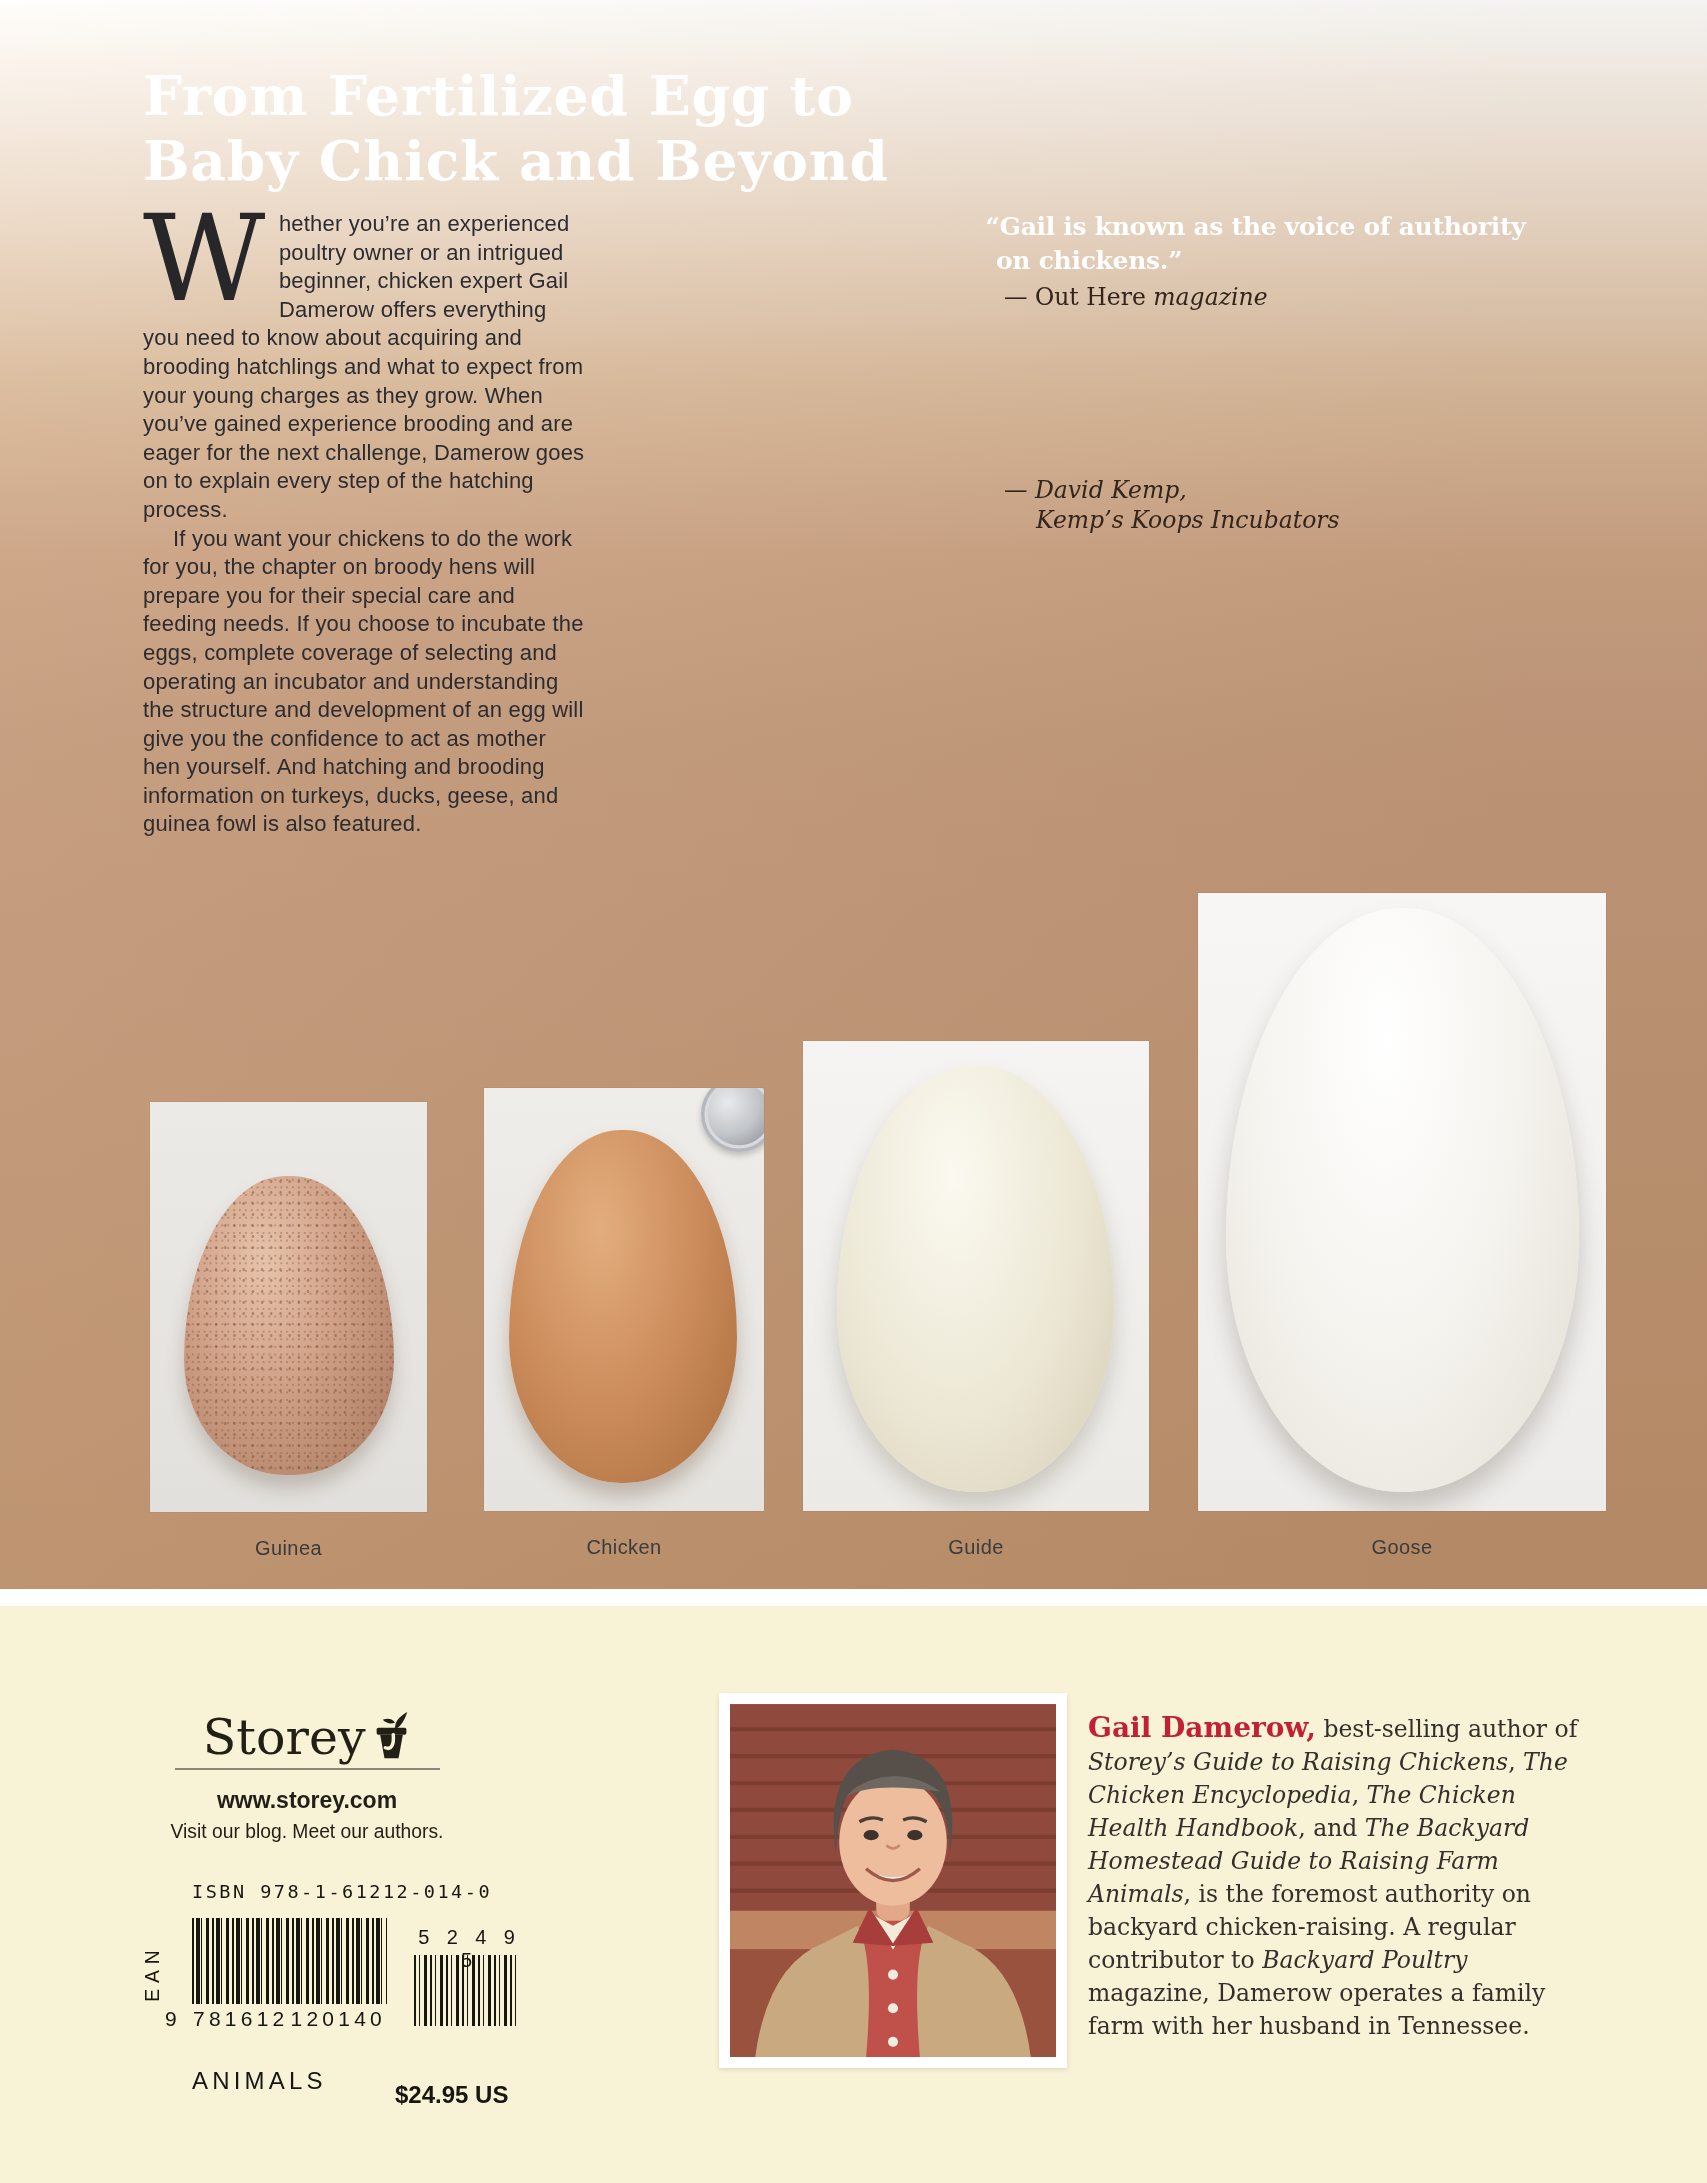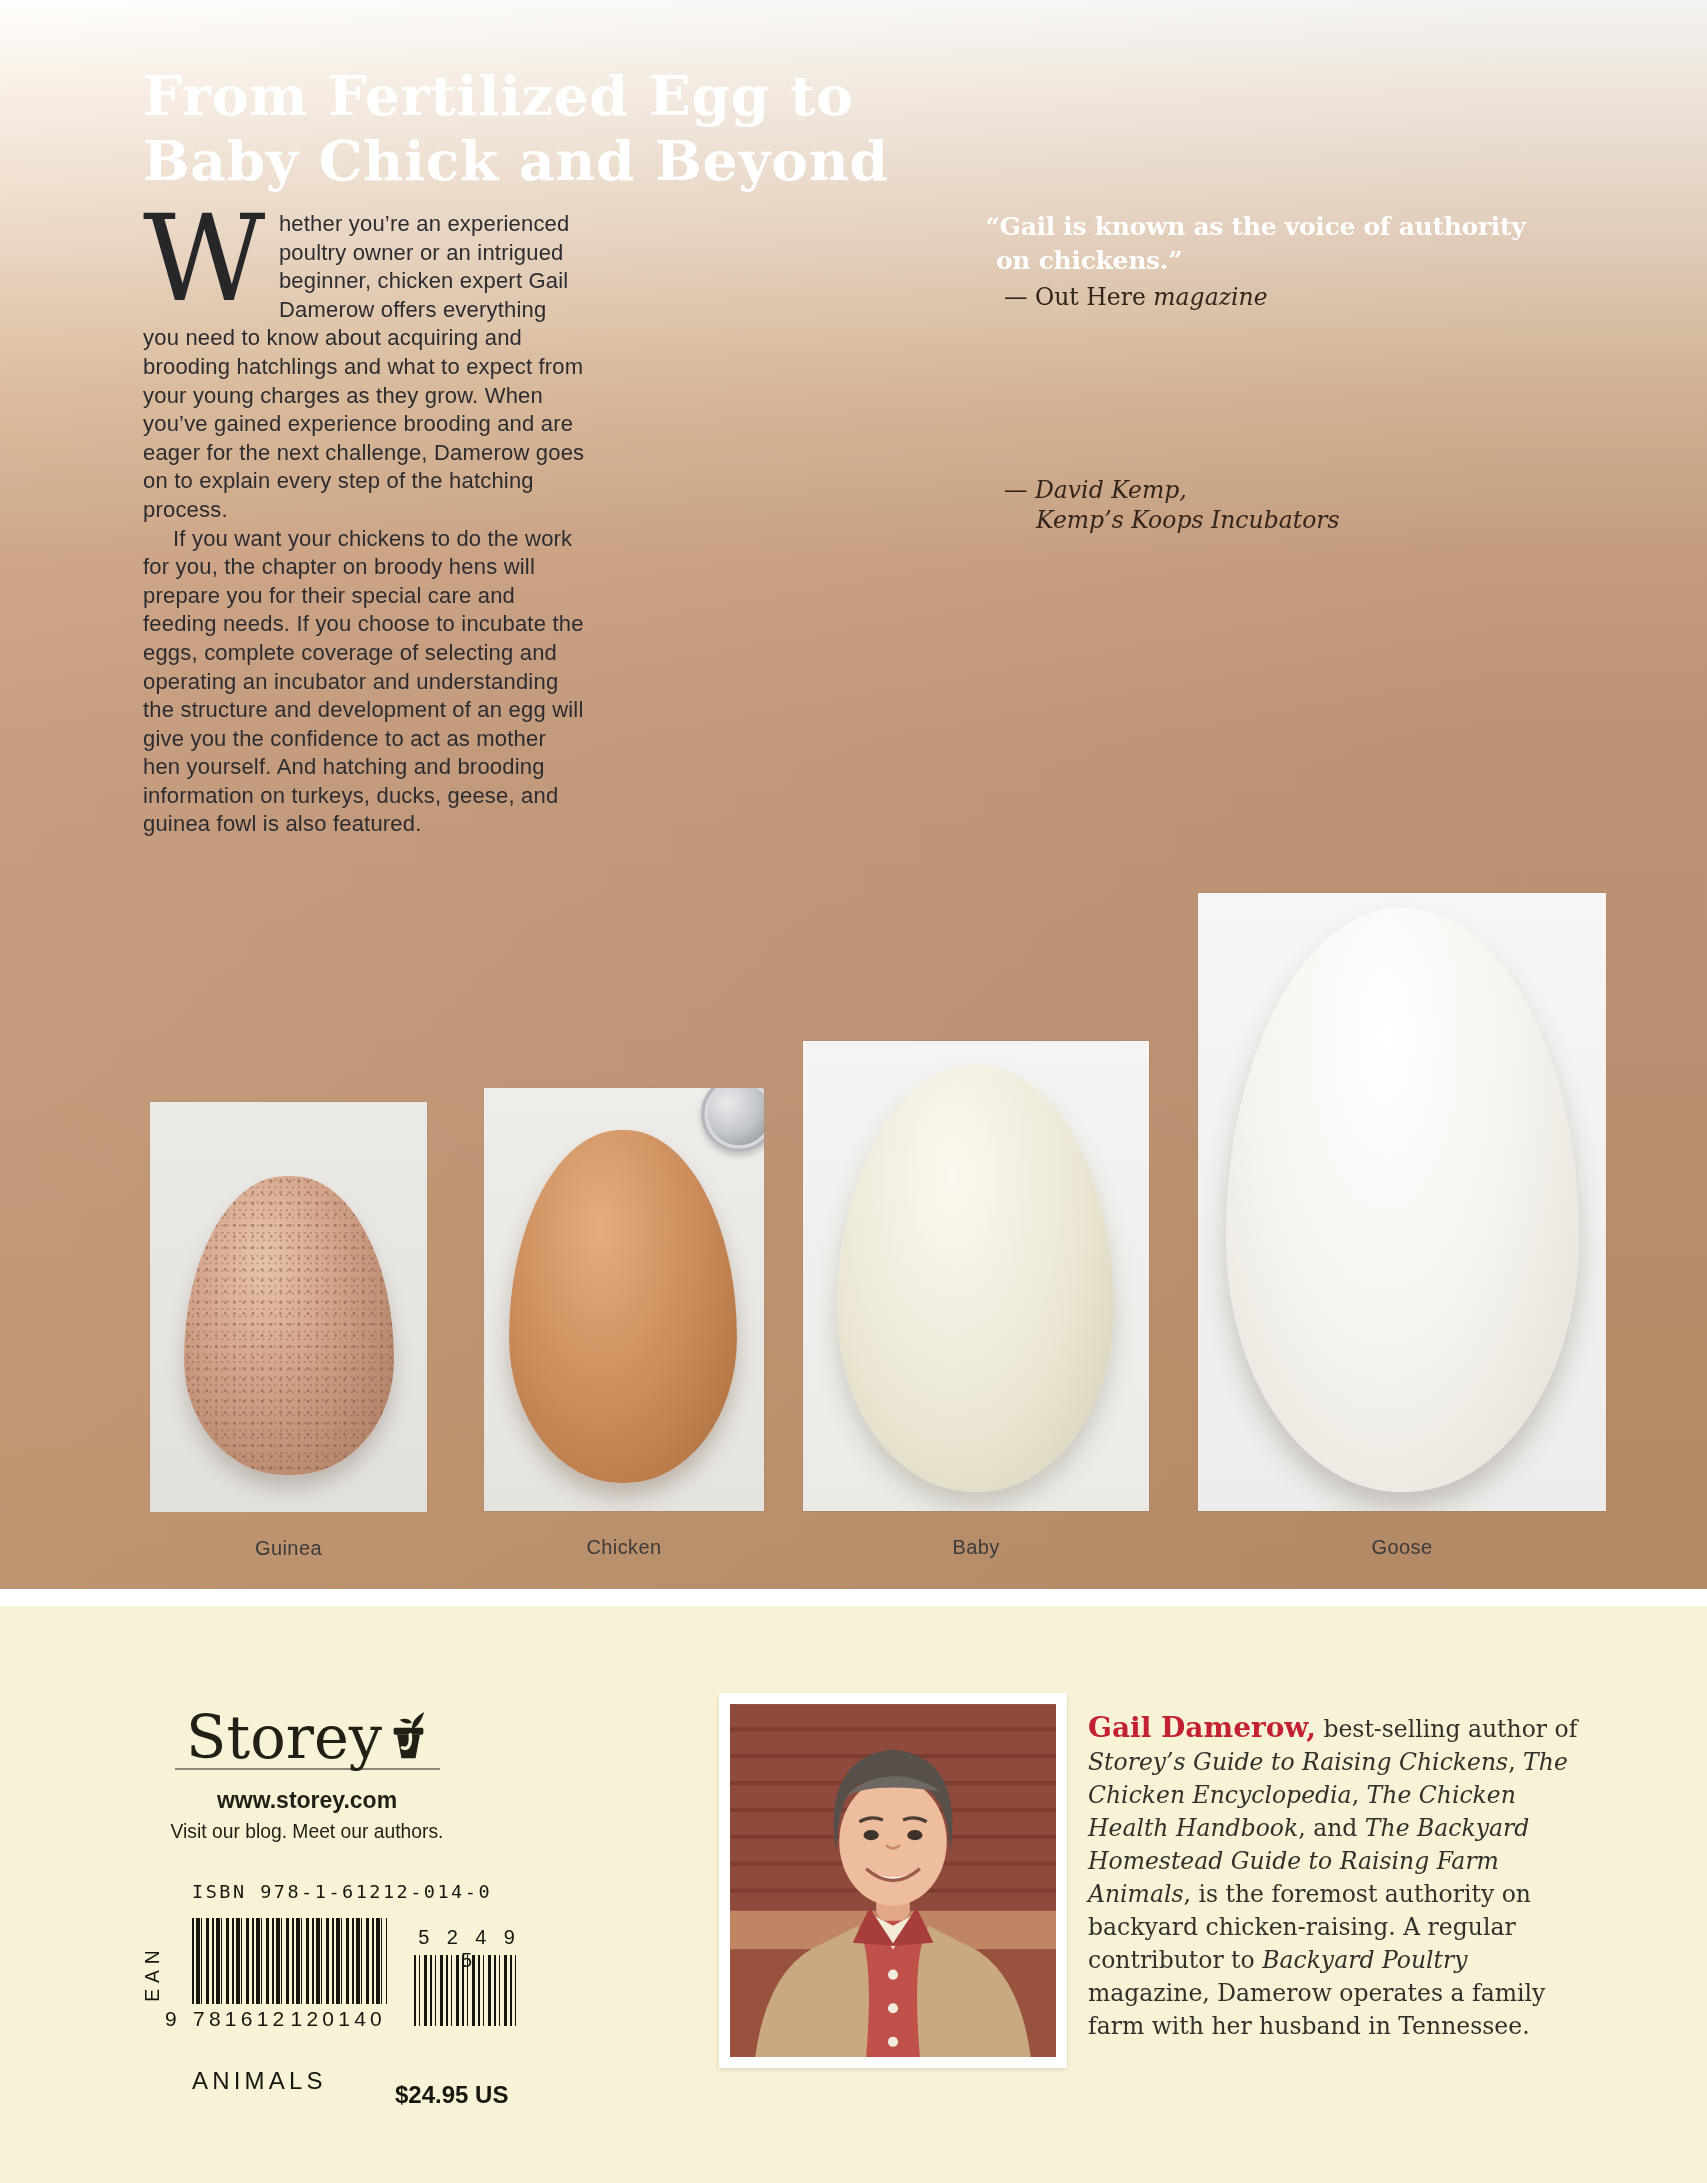--- a/index.html
+++ b/index.html
@@ -62,21 +62,21 @@
   .fig-goose .photo{height:618px;background:linear-gradient(180deg,#f7f6f4,#edecea);}
   .egg-goose{left:28px;top:15px;width:353px;height:584px;
         border-radius:50% 50% 50% 50%/57% 57% 44% 44%;
         background:radial-gradient(ellipse at 45% 22%,#ffffff 0%,#f5f3ee 50%,#e7e4db 85%,#d9d5ca 100%);
         box-shadow:0 17px 25px rgba(110,100,85,.3);}
   
   .strip{position:absolute;left:0;top:1589px;width:100%;height:17px;background:#ffffff;z-index:4;}
   .panel{position:absolute;left:0;top:1606px;width:100%;height:578px;background:#f8f2d6;z-index:4;}
   .storey{position:absolute;left:118px;top:1711px;width:378px;text-align:center;z-index:5;color:#211f16;}
   .storey-logo-row{display:flex;align-items:flex-end;justify-content:center;gap:6.7px;}
-  .storey-word{font-family:"DejaVu Serif",serif;font-size:59px;line-height:50px;}
+  .storey-word{font-family:"DejaVu Serif",serif;font-size:49px;line-height:50px;}
   .storey-rule{width:265px;height:0;border-top:2.5px solid #8b897c;margin:5px auto 0;}
   .storey-url{margin-top:17px;font-weight:bold;font-size:23px;}
   .storey-tag{margin-top:7px;font-size:19.3px;}
   .bar-area{position:absolute;left:118px;top:1881px;width:453px;height:252px;z-index:5;color:#17160f;}
   .isbn{position:absolute;left:74px;top:0;font-family:"DejaVu Sans Mono",monospace;
         font-size:18.5px;letter-spacing:2.5px;}
   .ean{position:absolute;left:-3.4px;top:81px;width:76px;text-align:center;
         transform:rotate(-90deg);font-size:19.3px;letter-spacing:5.9px;}
   .digit9{position:absolute;left:47px;top:126px;font-size:21px;}
   .bars-big{position:absolute;left:74px;top:37px;width:195px;height:86px;
@@ -135,21 +135,21 @@
       <div class="coin"></div>
       <div class="egg egg-chicken"></div>
     </div>
     <div class="cap">Chicken</div>
   </div>
 
   <div class="fig fig-duck">
     <div class="photo">
       <div class="egg egg-duck"></div>
     </div>
-    <div class="cap">Baby</div>
+    <div class="cap">Guide</div>
   </div>
 
   <div class="fig fig-goose">
     <div class="photo">
       <div class="egg egg-goose"></div>
     </div>
     <div class="cap">Goose</div>
   </div>
 
   <div class="strip"></div>

